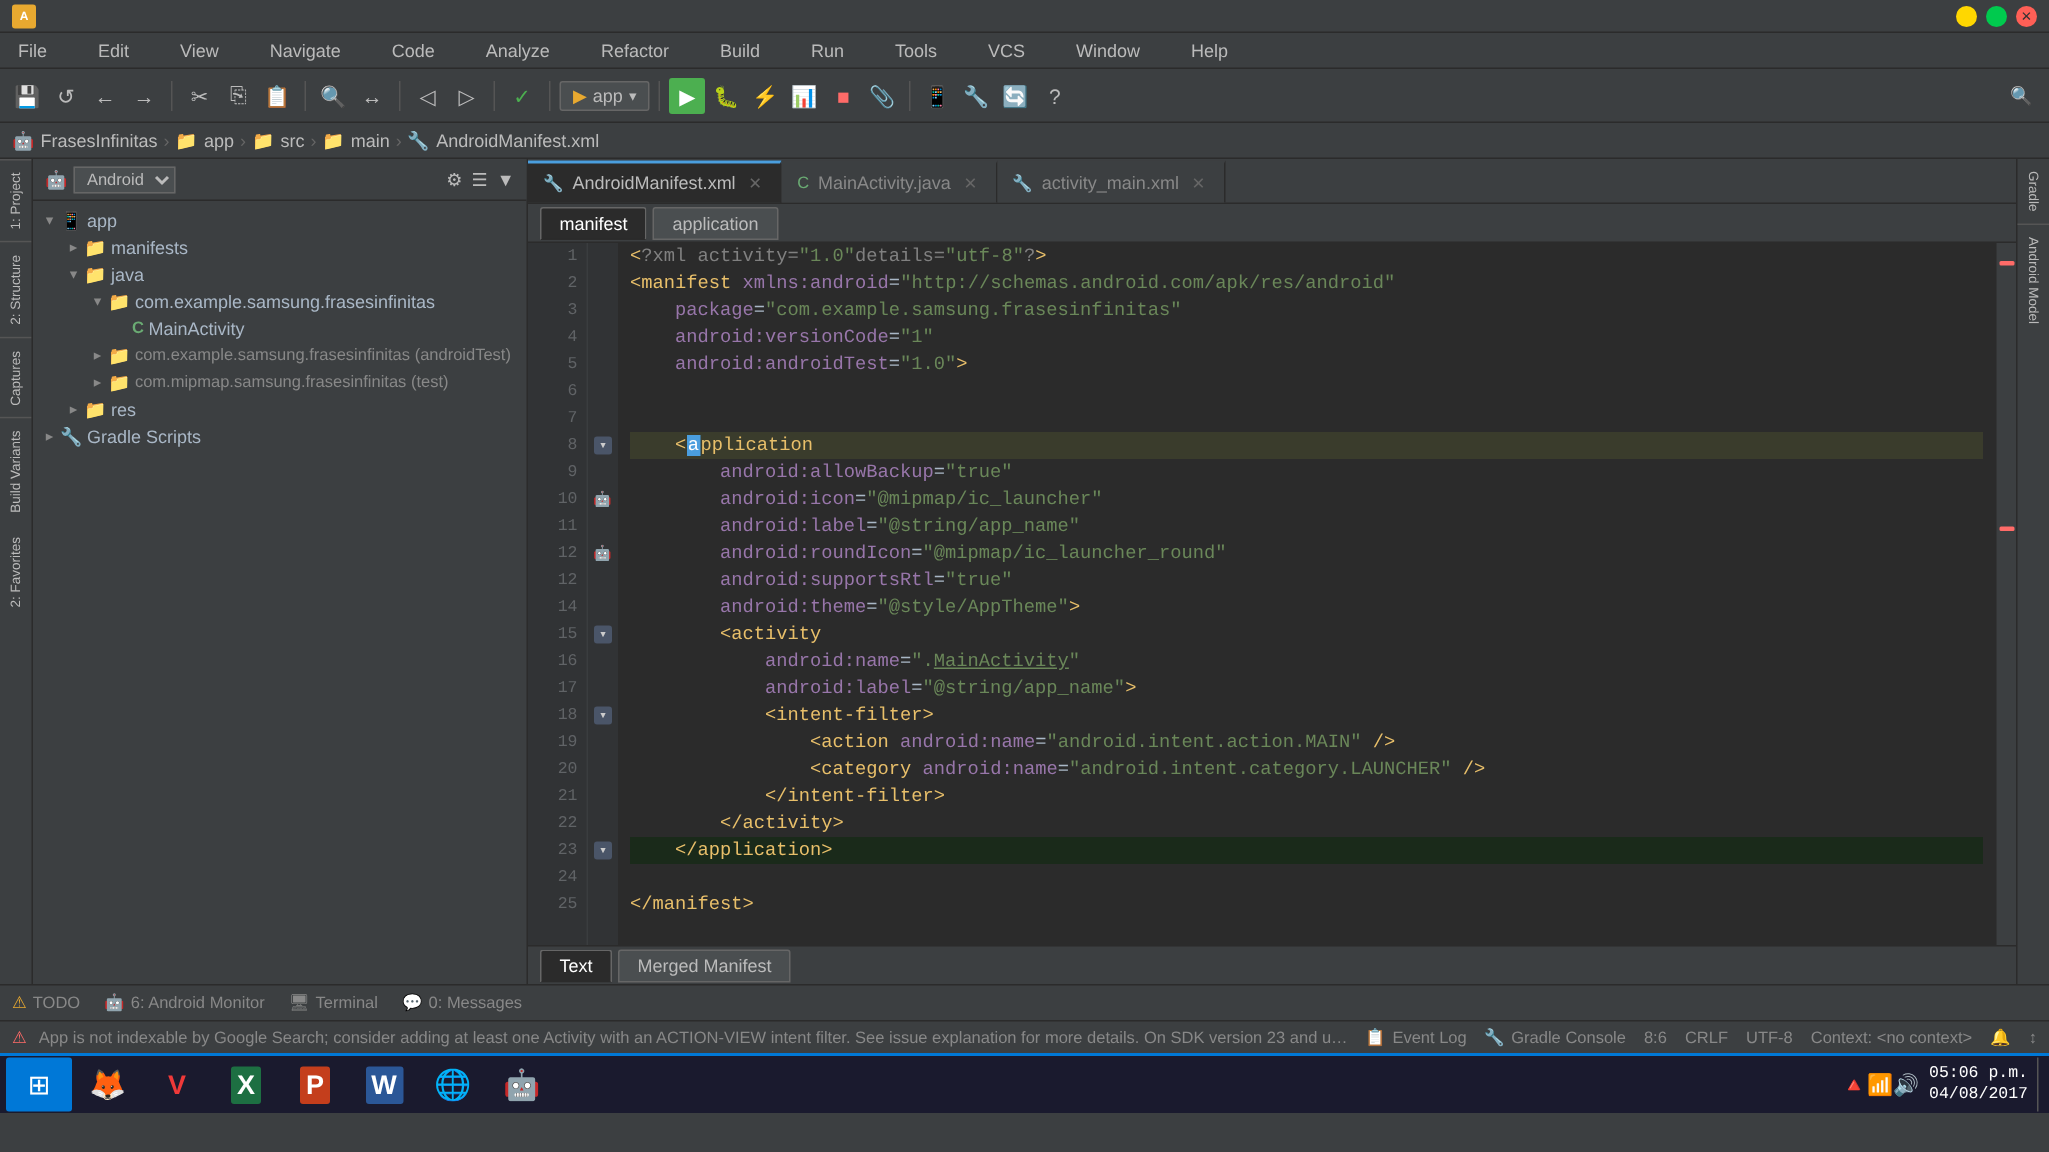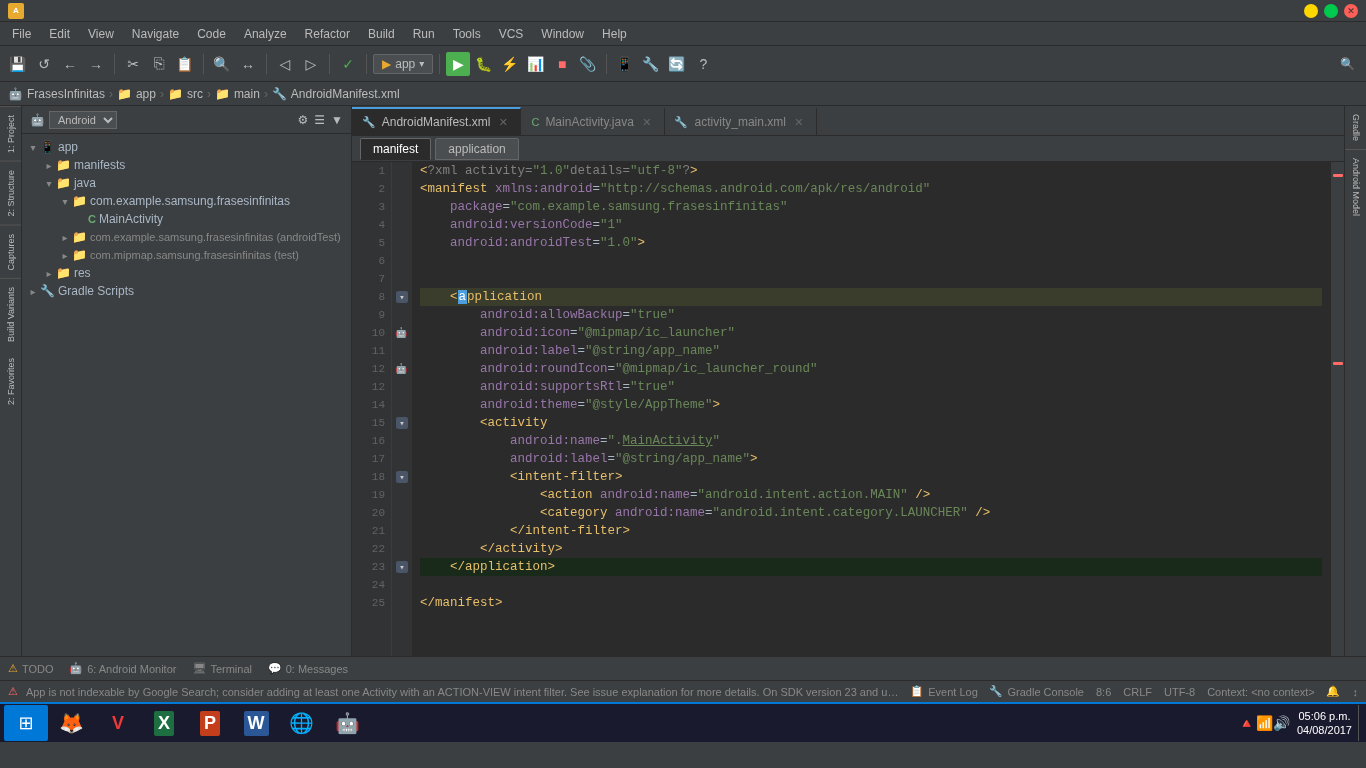--- a/index.html
+++ b/index.html
@@ -2,21 +2,21 @@
 <html><head>
   <meta charset="utf-8">
   <style>
     * { margin: 0; padding: 0; box-sizing: border-box; }
     body { font-family: 'Segoe UI', Arial, sans-serif; font-size: 12px; background: #3c3f41; color: #a9b7c6; width: 1366px; height: 768px; overflow: hidden; }
 
     
     #title-bar { background: #3c3f41; height: 22px; display: flex; align-items: center; justify-content: space-between; padding: 0 8px; border-bottom: 1px solid #2b2b2b; }
 
     
-    #menu-bar { background: #3c3f41; height: 24px; display: flex; align-items: center; padding: 0 4px; border-bottom: 1px solid #2b2b2b; gap: 2px; }
+    #menu-bar { background: #3c3f41; height: 24px; display: flex; align-items: center; padding: 0 4px; border-bottom: 1px solid #2b2b2b; gap: 18px; }
     .menu-item { color: #bbbbbb; padding: 2px 8px; cursor: pointer; font-size: 12px; border-radius: 2px; }
 
     
     #toolbar { background: #3c3f41; height: 36px; display: flex; align-items: center; padding: 0 6px; border-bottom: 1px solid #2b2b2b; gap: 2px; }
     .tb-btn { width: 24px; height: 24px; display: flex; align-items: center; justify-content: center; cursor: pointer; border-radius: 2px; color: #bbbbbb; font-size: 14px; }
     .tb-separator { width: 1px; height: 20px; background: #555; margin: 0 4px; }
     .tb-app-selector { background: #4a4e50; border: 1px solid #666; color: #bbbbbb; padding: 2px 8px; border-radius: 2px; font-size: 12px; display: flex; align-items: center; gap: 4px; cursor: pointer; }
     .tb-run-btn { background: #4CAF50; border: none; width: 24px; height: 24px; border-radius: 2px; display: flex; align-items: center; justify-content: center; cursor: pointer; color: white; font-size: 14px; }
     .tb-search { margin-left: auto; width: 24px; height: 24px; display: flex; align-items: center; justify-content: center; color: #bbbbbb; cursor: pointer; }
 
@@ -464,20 +464,24 @@
             <span class="xml-bracket">&gt;</span>
         </div>
       </div>
 
       <div style="width:14px;background:#3c3f41;border-left:1px solid #2b2b2b;position:relative;">
         <div style="width:10px;height:3px;background:#ff6b68;margin:2px auto;border-radius:1px;cursor:pointer;position:absolute;top:10px;left:2px;"></div>
         <div style="width:10px;height:3px;background:#ff6b68;margin:2px auto;border-radius:1px;cursor:pointer;position:absolute;top:40%;left:2px;"></div>
       </div>
     </div>
 
+    <div id="bottom-tabs" style="height:26px;background:#3c3f41;display:flex;align-items:center;padding:0 8px;gap:4px;border-top:1px solid #2b2b2b;">
+      <div class="bottom-tab active">Text</div>
+      <div class="bottom-tab">Merged Manifest</div>
+    </div>
   </div>
 
   <div id="right-labels" style="width:22px;background:#3c3f41;display:flex;flex-direction:column;border-left:1px solid #2b2b2b;">
     <div class="right-label" style="border-bottom:1px solid #555;">
       <span style="font-size:9px;">Gradle</span>
     </div>
     <div class="right-label">
       <span style="font-size:9px;">Android Model</span>
     </div>
   </div>
@@ -543,19 +547,19 @@
     <span style="font-size:18px;background:#2b5797;color:white;padding:2px 4px;border-radius:2px;font-weight:bold;">W</span>
   </div>
   <div class="taskbar-btn">
     <span style="font-size:20px;">🌐</span>
   </div>
   <div class="taskbar-btn">
     <span style="font-size:20px;">🤖</span>
   </div>
   <div style="margin-left:auto;display:flex;align-items:center;gap:6px;color:#fff;font-size:11px;">
     <span style="font-size:14px;">🔺📶🔊</span>
-    <div style="text-align:center;line-height:1.3;">
+    <div style="text-align:center;line-height:1.3;font-family:Liberation Mono, monospace;">
       <div>05:06 p.m.</div>
       <div>04/08/2017</div>
     </div>
     <span style="width:4px;height:36px;border-left:1px solid #555;cursor:pointer;"></span>
   </div>
 </div>
 
 </body></html>

